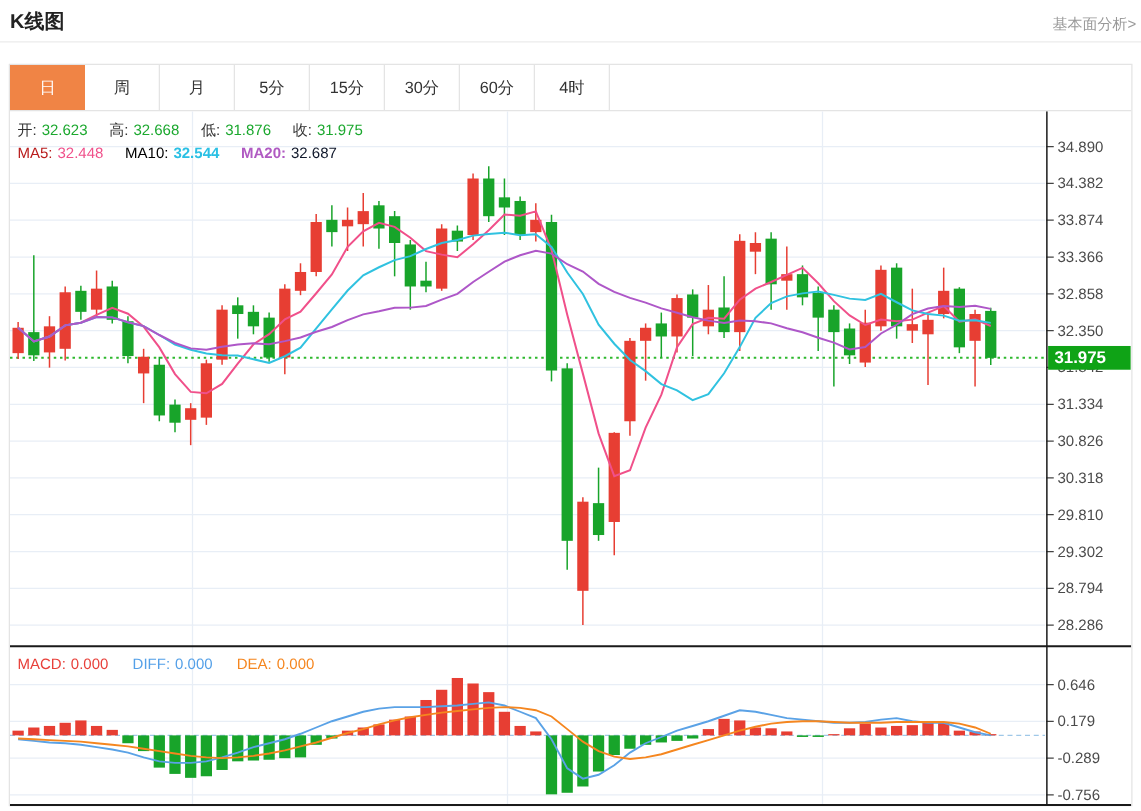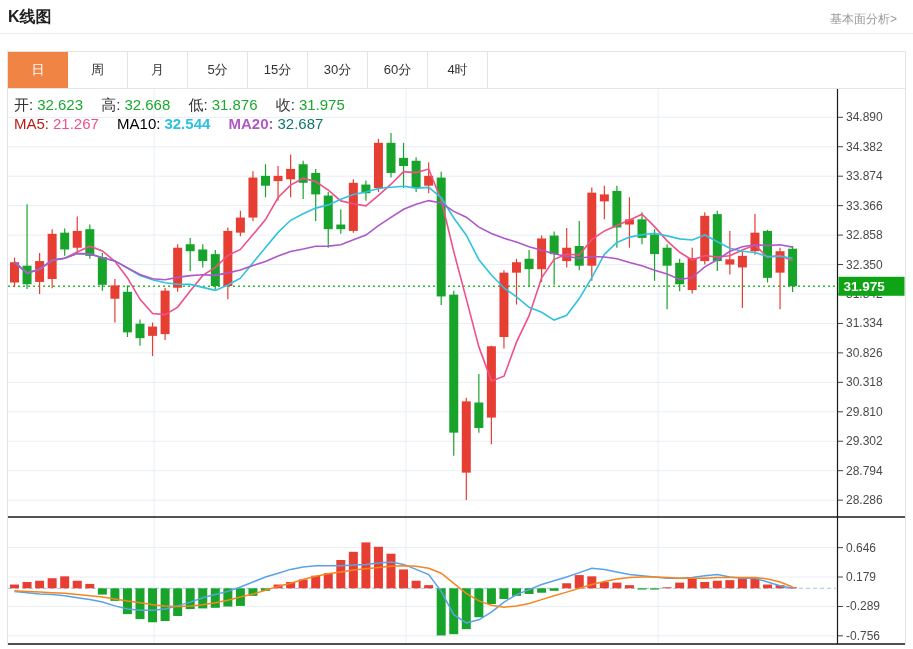--- a/index.html
+++ b/index.html
@@ -1,35 +1,35 @@
 <!DOCTYPE html>
 <html><head>
 <meta charset="utf-8">
 <style>
   * { margin:0; padding:0; box-sizing:border-box; }
   html,body { width:913px; height:649px; background:#fff; overflow:hidden;
               font-family:"Liberation Sans", sans-serif; }
   .page { position:relative; width:913px; height:483px; }
   .hdr-title { position:absolute; left:8px; top:7px; font-size:16px; font-weight:bold; color:#222; }
-  .hdr-link  { position:absolute; right:16px; top:11px; font-size:12px; color:#999; cursor:pointer; }
+  .hdr-link  { position:absolute; right:4px; top:11px; font-size:12px; color:#999; cursor:pointer; }
   .hdr-rule  { position:absolute; left:0; top:33px; width:913px; height:1px; background:#ececec; }
   .widget { position:absolute; left:7px; top:51px; width:899px; height:594px;
             border:1px solid #e4e4e4; background:#fff; }
   .tabbar { position:absolute; left:0; top:0; width:897px; height:37px;
             border-bottom:1px solid #e4e4e4; display:flex; }
   .tab { width:60px; height:36px; line-height:36px; text-align:center; font-size:13px;
          color:#333; border-right:1px solid #e4e4e4; cursor:pointer; background:#fff; }
   .tab.active { background:#f08445; color:#fff; border-right:none; }
-  .legend-row { position:absolute; font-size:15px; white-space:nowrap; z-index:5; }
+  .legend-row { position:absolute; font-size:12px; white-space:nowrap; z-index:5; }
   .legend-row span { margin-right:4px; }
   .lab { color:#333; }
   .v-green { color:#1ba82e; margin-right:14px !important; }
   .v-ma5  { color:#f0508a; margin-right:14px !important; }
   .v-ma10 { color:#2bc0e4; margin-right:14px !important;font-weight:bold; }
-  .v-ma20 { color:#0f766e; }
+  .v-ma20 { color:#0f172a; }
   .l-ma5  { color:#b91c1c; } .l-ma10 { color:#000000; } .l-ma20 { color:#b05ac2;font-weight:bold; }
   .l-macd { color:#e8403a; } .v-macd { color:#e8403a; margin-right:16px !important; }
   .l-diff { color:#54a0e8; } .v-diff { color:#54a0e8; margin-right:16px !important; }
   .l-dea  { color:#f5861f; } .v-dea  { color:#f5861f; }
   svg text { font-family:"Liberation Sans", sans-serif; }
 </style>
 </head>
 <body>
 
 <div class="page">
@@ -49,23 +49,28 @@
         <div class="tab">4时</div>
       </div>
 
     <div class="legend-row" style="left:6px; top:44px;">
       <span class="lab">开:</span><span class="v-green">32.623</span>
       <span class="lab">高:</span><span class="v-green">32.668</span>
       <span class="lab">低:</span><span class="v-green">31.876</span>
       <span class="lab">收:</span><span class="v-green">31.975</span>
     </div>
     <div class="legend-row" style="left:6px; top:63px;">
-      <span class="l-ma5">MA5:</span><span class="v-ma5">21.267</span>
+      <span class="l-ma5">MA5:</span><span class="v-ma5">32.448</span>
       <span class="l-ma10">MA10:</span><span class="v-ma10">32.544</span>
       <span class="l-ma20">MA20:</span><span class="v-ma20">32.687</span>
+    </div>
+    <div class="legend-row" style="left:6px; top:472px;">
+      <span class="l-macd">MACD:</span><span class="v-macd">0.000</span>
+      <span class="l-diff">DIFF:</span><span class="v-diff">0.000</span>
+      <span class="l-dea">DEA:</span><span class="v-dea">0.000</span>
     </div>
 
     <svg width="897" height="556" style="position:absolute; left:0; top:37px;" xmlns="http://www.w3.org/2000/svg">
         <line x1="0" x2="828" y1="28.3" y2="28.3" stroke="#e8eef6" stroke-width="1"></line>
         <line x1="829" x2="835" y1="28.3" y2="28.3" stroke="#444" stroke-width="1"></line>
         <text x="838" y="32.3" font-size="12" fill="#4a4a4a">34.890</text>
         <line x1="0" x2="828" y1="57.74876000000015" y2="57.74876000000015" stroke="#e8eef6" stroke-width="1"></line>
         <line x1="829" x2="835" y1="57.74876000000015" y2="57.74876000000015" stroke="#444" stroke-width="1"></line>
         <text x="838" y="61.74876000000015" font-size="12" fill="#4a4a4a">34.382</text>
         <line x1="0" x2="828" y1="87.1975199999999" y2="87.1975199999999" stroke="#e8eef6" stroke-width="1"></line>

